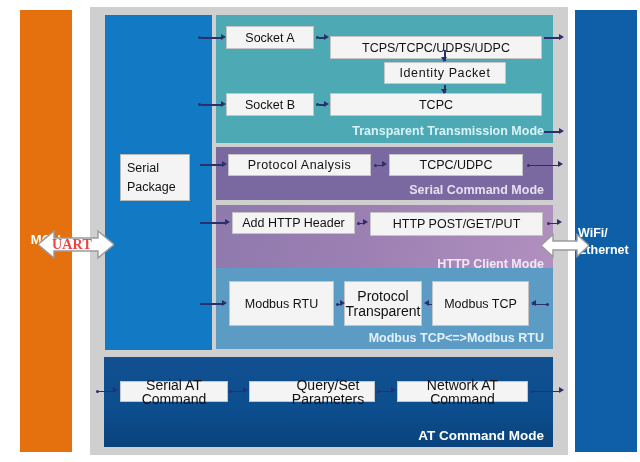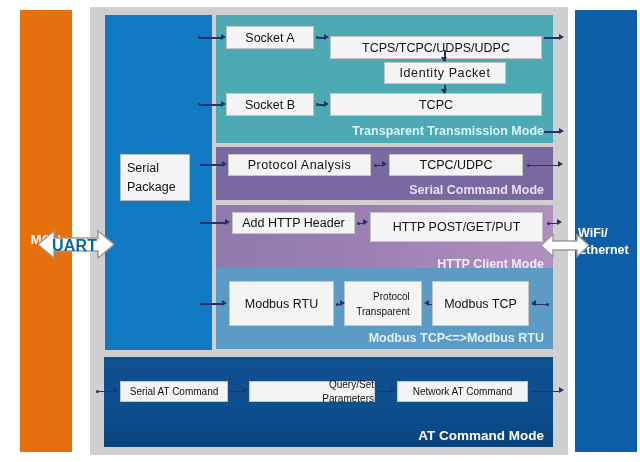--- a/index.html
+++ b/index.html
@@ -46,36 +46,36 @@
   #cap-serialcmd{color:#e6dff2;bottom:3px;}
   #cap-http{color:#f0e8f6;bottom:4px;}
   #cap-modbus{color:#e2f0fb;bottom:4px;padding-left:20px;}
   #cap-at{color:#ffffff;bottom:4px;font-size:13.5px;}
 
   
   .node{position:absolute;background:#f4f4f4;border:1px solid #c4c4c4;
         display:flex;align-items:center;justify-content:center;
         font-size:12.5px;color:#111;text-align:center;box-sizing:border-box;
         line-height:14px;}
-  .node.small{font-size:10px;text-align:right;}
+  .node.small{font-size:14px;}
 
   
   #n-socket-a{left:226px;top:26px;width:88px;height:23px;}
   #n-proto-stack{left:330px;top:36px;width:212px;height:23px;}
   #n-identity{left:384px;top:62px;width:122px;height:22px;letter-spacing:.6px;}
   #n-socket-b{left:226px;top:93px;width:88px;height:23px;}
   #n-tcpc{left:330px;top:93px;width:212px;height:23px;}
 
   
   #n-proto-analysis{left:228px;top:154px;width:143px;height:22px;letter-spacing:.5px;}
   #n-tcpcudpc{left:389px;top:154px;width:134px;height:22px;}
 
   
   #n-add-http{left:232px;top:212px;width:123px;height:22px;}
-  #n-http-verbs{left:370px;top:212px;width:173px;height:30px;}
+  #n-http-verbs{left:370px;top:212px;width:173px;height:24px;}
 
   
   #n-modbus-rtu{left:229px;top:281px;width:105px;height:45px;}
   #n-proto-conv{left:344px;top:281px;width:78px;height:45px;line-height:15px;}
   #n-modbus-tcp{left:432px;top:281px;width:97px;height:45px;}
 
   
   #n-serial-at{left:120px;top:381px;width:108px;height:21px;}
   #n-query-set{left:249px;top:381px;width:126px;height:21px;padding-left:32px;}
   #n-net-at{left:397px;top:381px;width:131px;height:21px;}
@@ -91,22 +91,22 @@
   .arrowhead-l{position:absolute;width:0;height:0;
        border-top:3.5px solid transparent;border-bottom:3.5px solid transparent;
        border-right:5px solid #2b2f6b;}
   .arrowhead-d{position:absolute;width:0;height:0;
        border-left:3.5px solid transparent;border-right:3.5px solid transparent;
        border-top:5px solid #2b2f6b;}
 
   
   .bigarrow{position:absolute;}
   .bigarrow svg{display:block;}
-  .bigarrow-label{position:absolute;font-size:16px;font-weight:bold;color:#0369a1;
-       letter-spacing:.2px;}
+  .bigarrow-label{position:absolute;font-size:14px;font-weight:bold;color:#ef4444;
+       letter-spacing:.2px;font-family:Liberation Serif, serif;}
 </style>
 </head>
 <body>
 
 <div id="stage">
 
   <div class="sidebar" id="mcu-bar"></div>
   <div id="mcu-label">MCU</div>
 
   <div class="sidebar" id="net-bar"></div>

